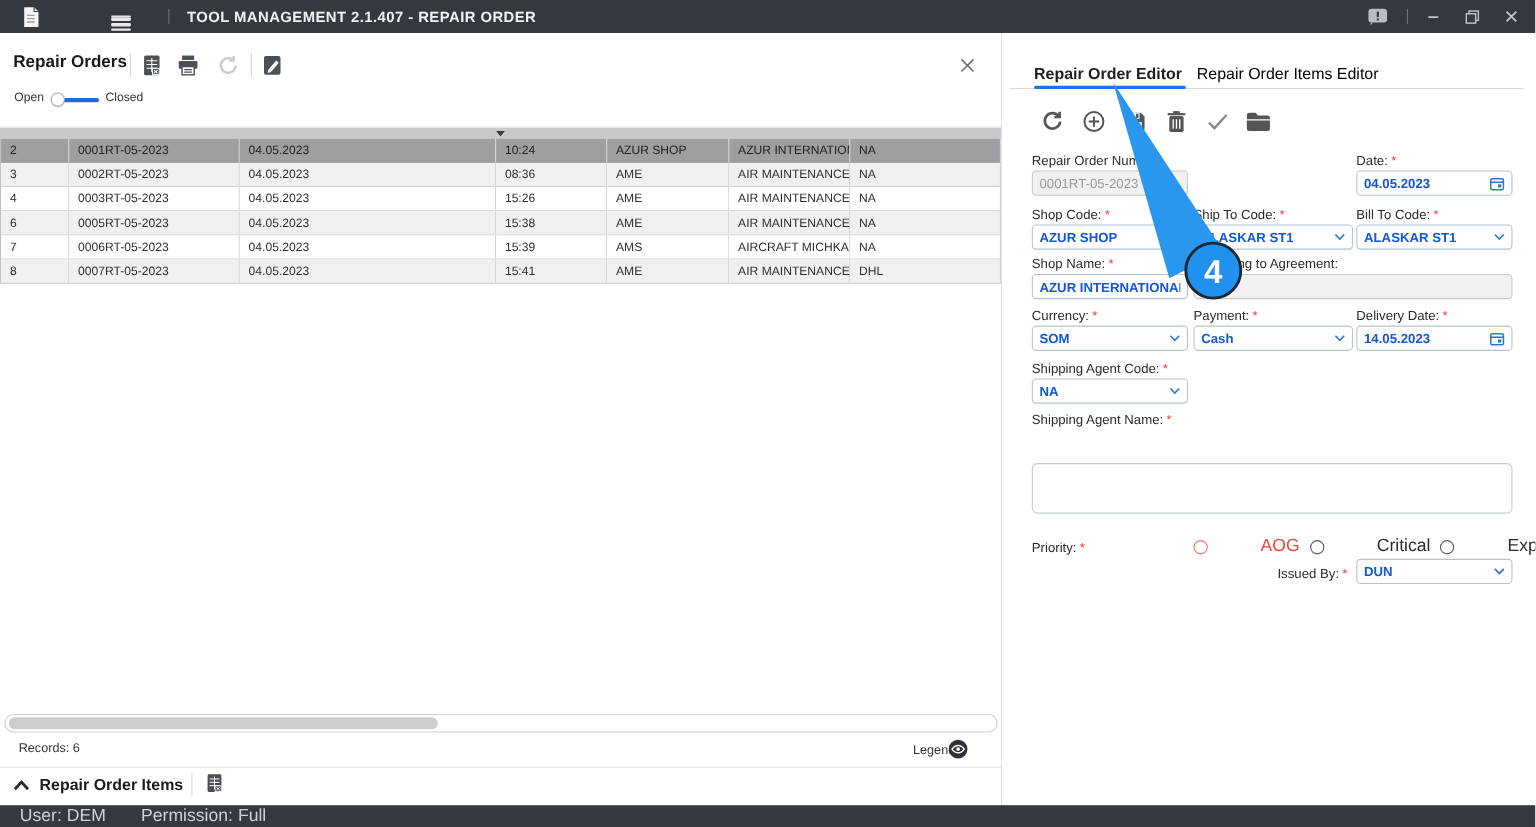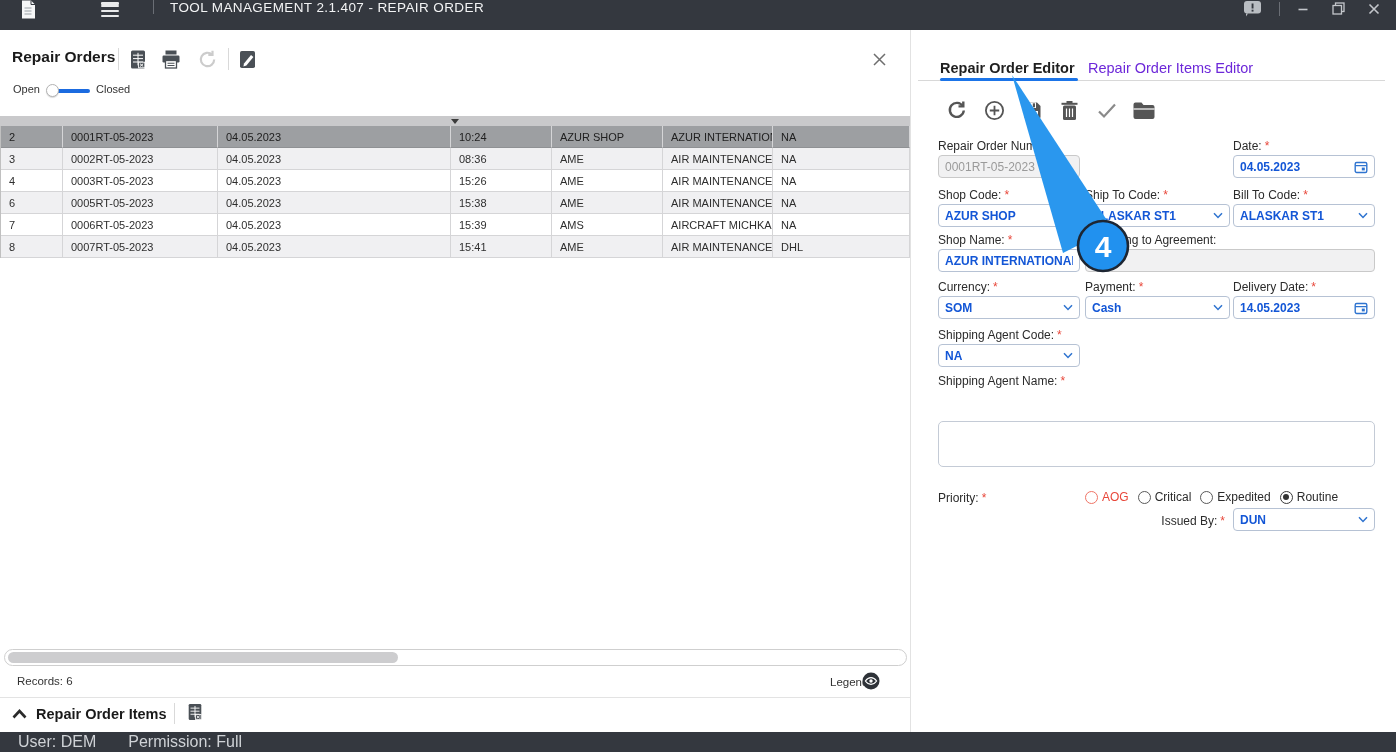--- a/index.html
+++ b/index.html
@@ -5,21 +5,21 @@
   * { margin:0; padding:0; box-sizing:border-box; }
   html,body { background:#fff; }
   #app {
     position:relative; width:1396px; height:752px; overflow:hidden;
     font-family:"Liberation Sans", sans-serif; background:#fff; color:#2b2b2b;
   }
   .abs { position:absolute; }
 
   
   .titlebar { position:absolute; left:0; top:0; width:1396px; height:30px;
-    background:#34383f; display:flex; align-items:flex-start; }
+    background:#34383f; display:flex; align-items:center;font-weight:bold; }
   .tb-title { color:#f2f3f4; font-size:13.5px; letter-spacing:.4px; white-space:nowrap; }
   .tb-sep { width:1px; height:14px; background:#6a6e75; }
   .tb-btn { display:flex; align-items:center; justify-content:center; }
   .tb-right { margin-left:auto; display:flex; align-items:center; gap:17px; padding-right:16px; }
   .hamburger span { display:block; width:18px; height:2.5px; background:#e8e9ea; margin:2.4px 0; border-radius:1px; }
 
   
   .statusbar { position:absolute; left:0; top:732px; width:1396px; height:20px;
     background:#34383f; display:flex; align-items:center; gap:32px; padding-left:18px; }
   .statusbar span { color:#cfd2d6; font-size:16px; }
@@ -56,21 +56,21 @@
 
   .small-txt { font-size:11.5px; color:#333; }
   .hline { position:absolute; height:1px; background:#e3e3e3; }
   .panel-divider { position:absolute; left:910px; top:30px; width:1px; height:702px; background:#e2e2e2; }
 
   .items-title { font-size:14.5px; font-weight:bold; color:#1a1a1a; }
 
   
   .tab { font-size:14.5px; white-space:nowrap; }
   .tab.active { font-weight:bold; color:#1f1f1f; }
-  .tab.inactive { color:#6d28d9; }
+  .tab.inactive { color:#000000; }
   .tab-underline { position:absolute; left:940px; top:78px; width:138px; height:3px; background:#1b74e8; border-radius:2px; }
   .tabs-line { position:absolute; left:918px; top:80px; width:467px; height:1px; background:#d8d8d8; }
 
   
   .fld { position:absolute; }
   .flabel { height:16px; font-size:12px; color:#2b2b2b; white-space:nowrap; }
   .req { color:#e8473a; margin-left:3px; }
   .finput { height:23px; border:1px solid #b6c2d4; border-radius:4px; background:#fff;
     display:flex; align-items:center; padding:0 6px; overflow:hidden; }
   .fval { font-size:12px; font-weight:bold; color:#1356d6; white-space:nowrap; overflow:hidden; }
@@ -78,21 +78,21 @@
   .finput.disabled { background:#f1f1f2; border-color:#c9c9c9; }
   .finput.disabled .fval { color:#9a9a9a; font-weight:normal; }
   .ftextarea { height:46px; border:1px solid #c4cbd6; border-radius:5px; background:#fff; }
 
   .radio-row { position:absolute; display:flex; align-items:center; gap:9px; height:16px; }
   .radio-item { display:flex; align-items:center; gap:4px; }
   .radio { width:13px; height:13px; border-radius:50%; border:1px solid #595959; background:#fff; position:relative; }
   .radio.red { border-color:#ef7466; }
   .radio.sel { border-color:#3a3a3a; }
   .radio.sel::after { content:''; position:absolute; left:2.5px; top:2.5px; width:6px; height:6px; border-radius:50%; background:#333; }
-  .radio-lbl { font-size:12px; color:#2b2b2b; }
+  .radio-lbl { font-size:16px; color:#2b2b2b;margin-left:44px; }
   .radio-lbl.red { color:#e8473a; }
 
   .callout { position:absolute; left:0; top:0; width:1396px; height:752px; pointer-events:none; }
 </style>
 </head>
 <body>
 
 <div id="app">
 
   <div class="titlebar">

